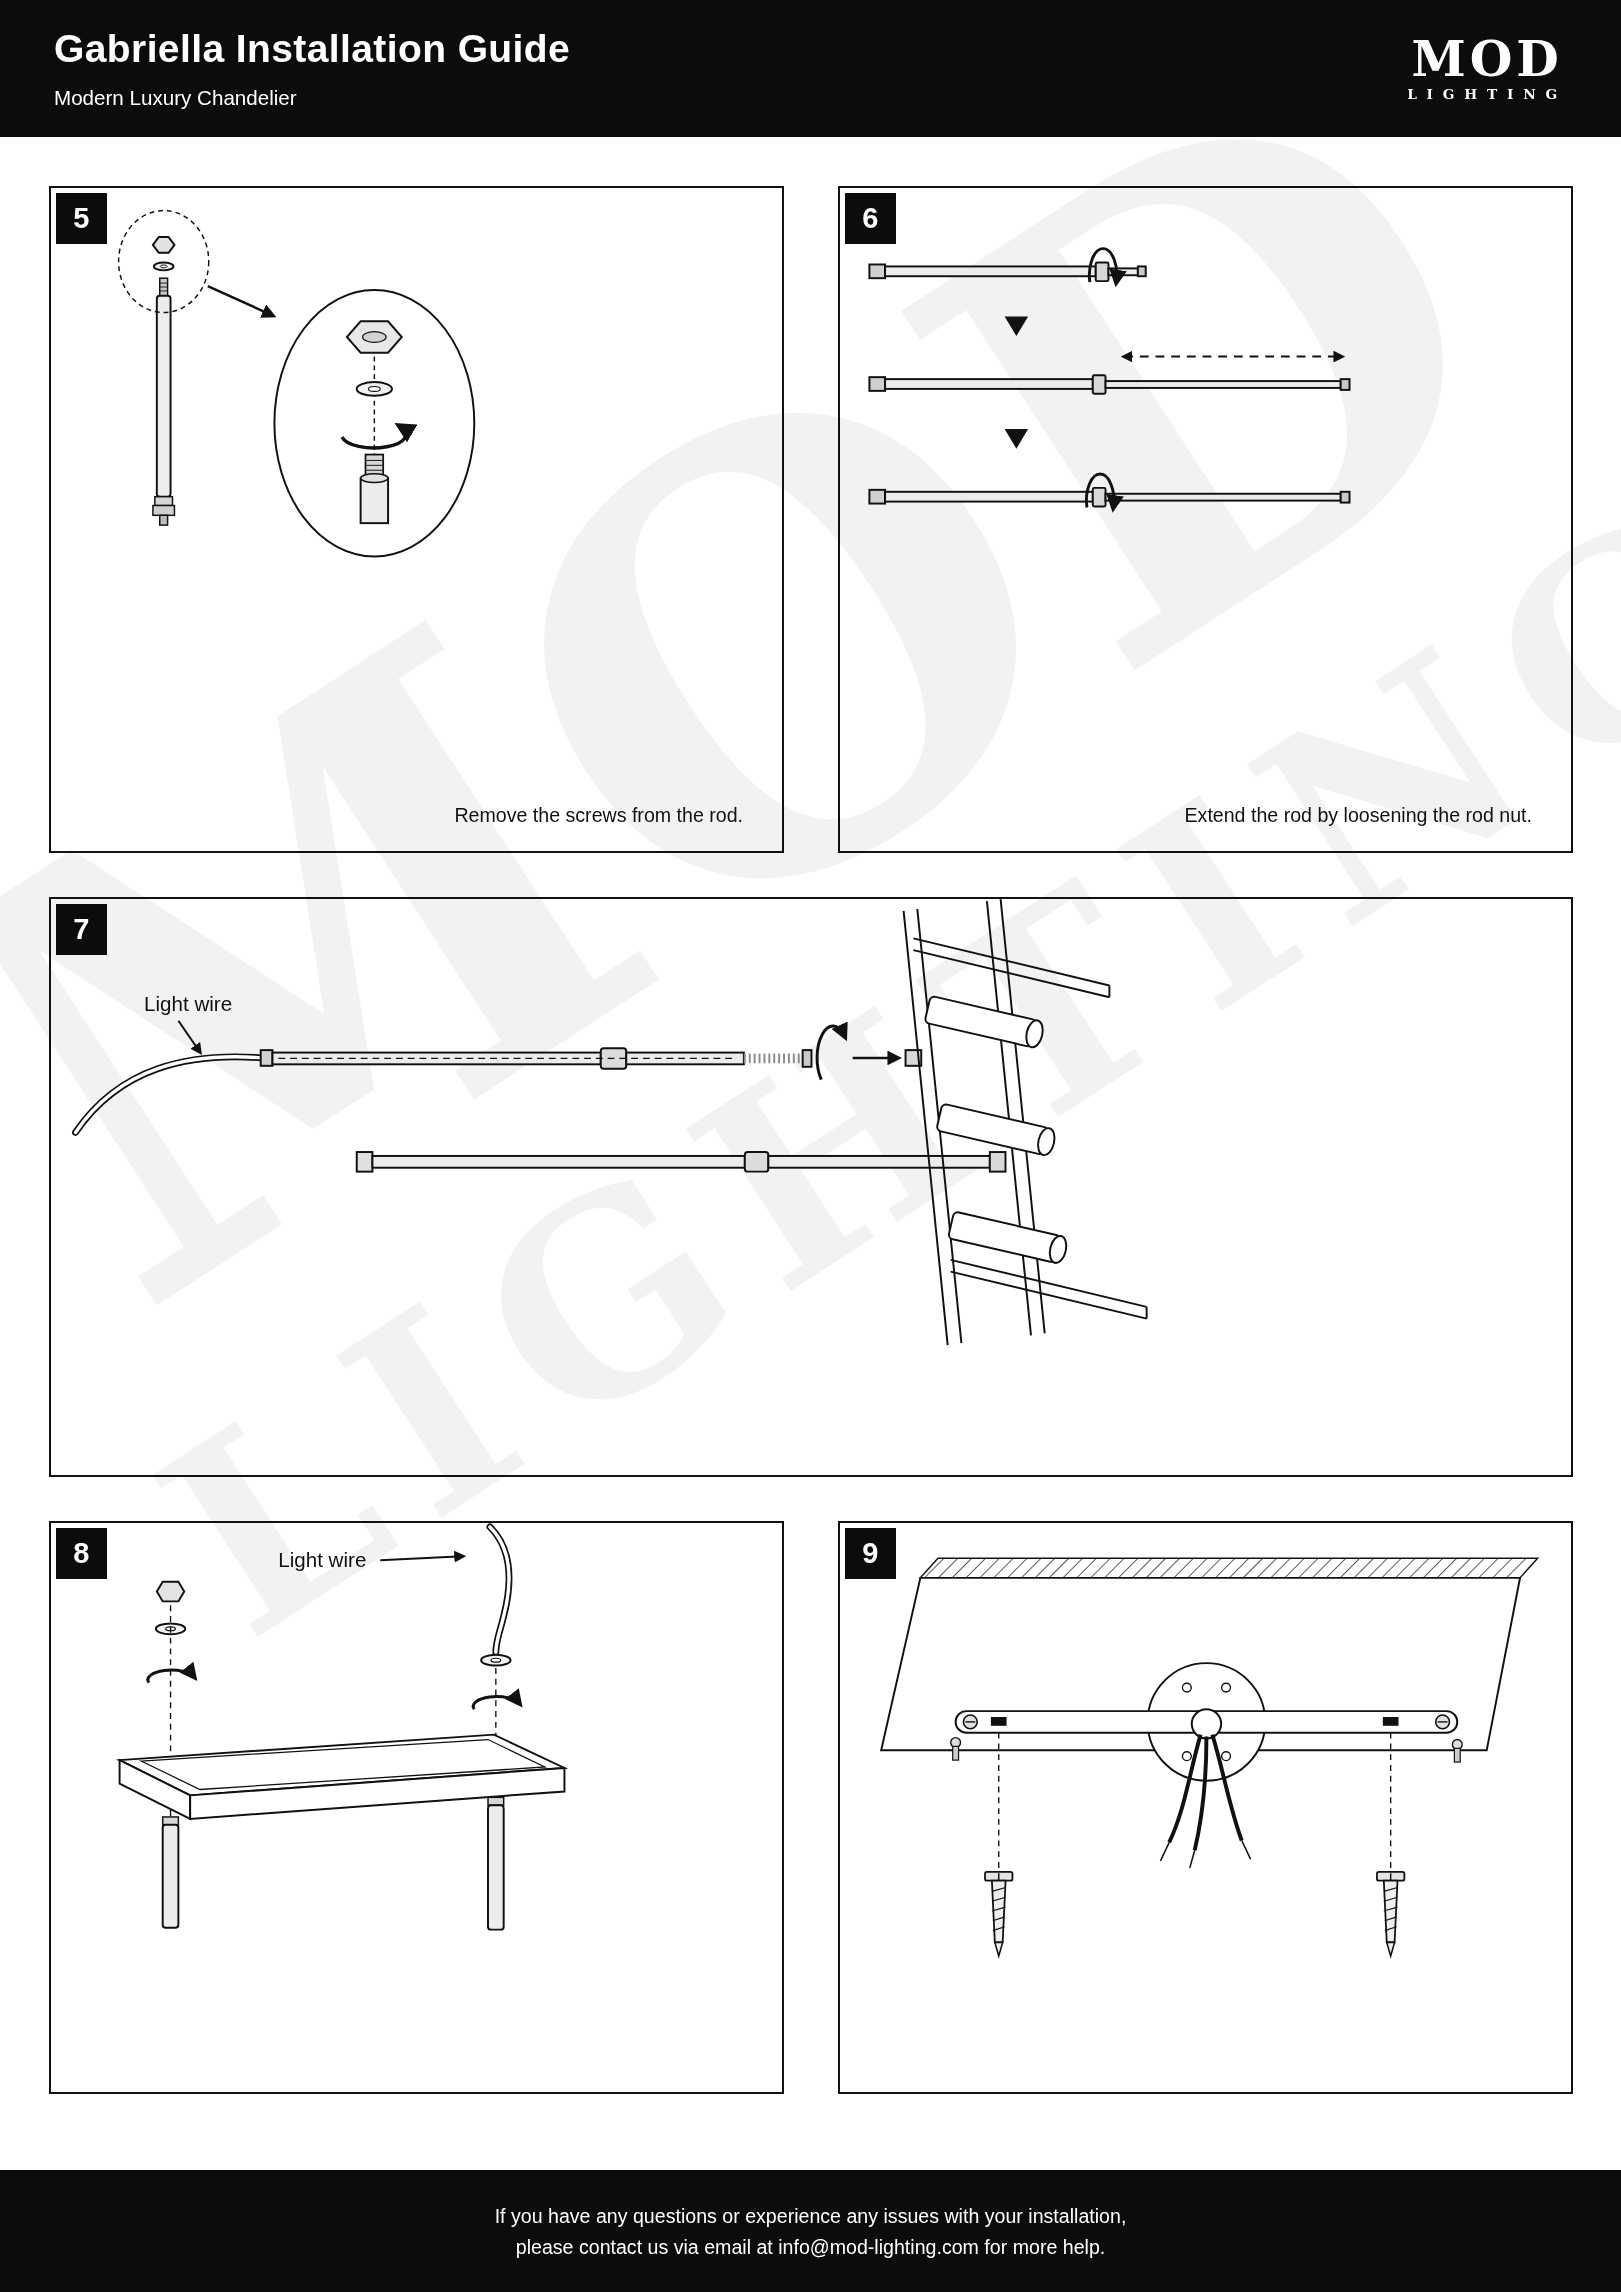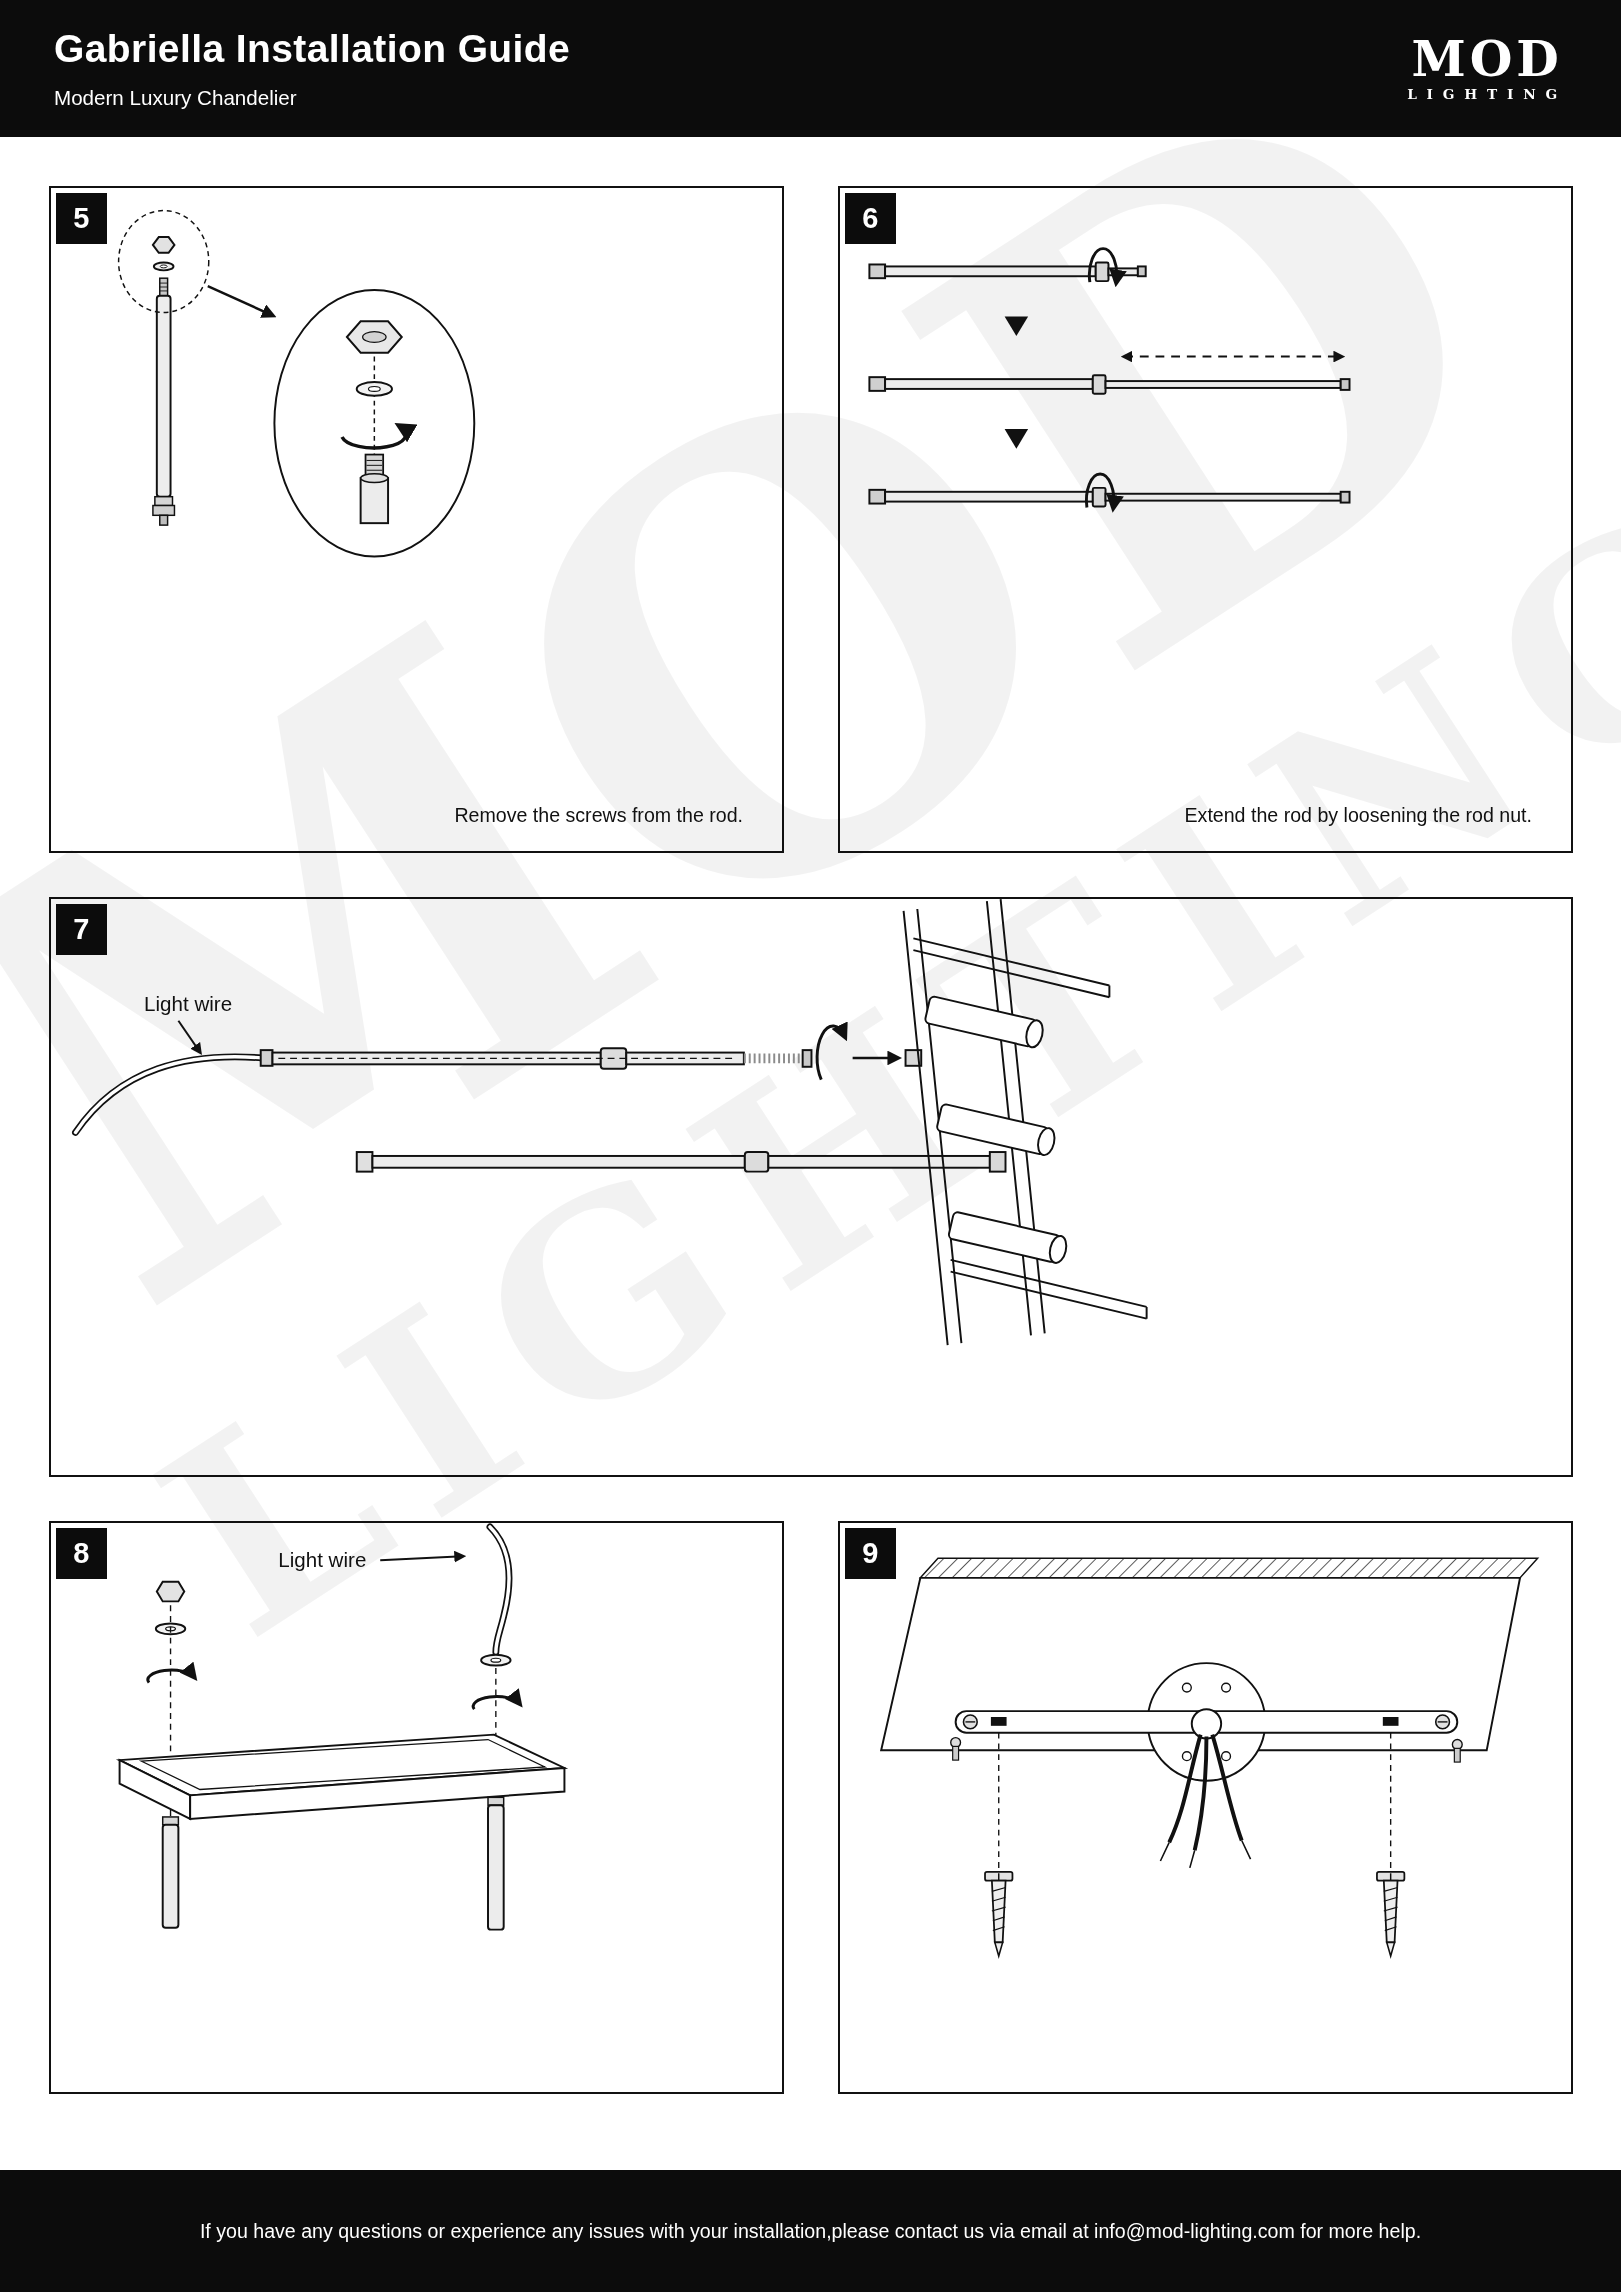--- a/index.html
+++ b/index.html
@@ -32,21 +32,21 @@
 
   .badge{position:absolute;top:4.9px;left:4.9px;width:51px;height:51px;background:#0c0c0c;color:#fff;
     font-size:29px;font-weight:bold;display:flex;align-items:center;justify-content:center;z-index:3;}
   .caption{position:absolute;left:0;right:0;bottom:21.6px;text-align:right;font-size:19.6px;
     color:#111;z-index:2;padding:0 39px;line-height:1.4;}
   .diagram{display:block;position:absolute;top:0;left:0;}
   .diagram text{font-family:"Liberation Sans",sans-serif;fill:#111;}
 
   
   footer{position:absolute;left:0;bottom:0;width:100%;height:123px;background:#0c0c0c;color:#fff;
-    z-index:2;display:flex;flex-direction:row;align-items:center;justify-content:center;
+    z-index:2;display:flex;flex-direction:column;align-items:center;justify-content:center;
     font-size:19.6px;line-height:1.55;}
   footer strong{font-weight:normal;}
 </style>
 </head>
 <body>
 
 <div class="watermark">
   <div class="wm1">MOD</div>
   <div class="wm2">LIGHTING</div>
 </div>

